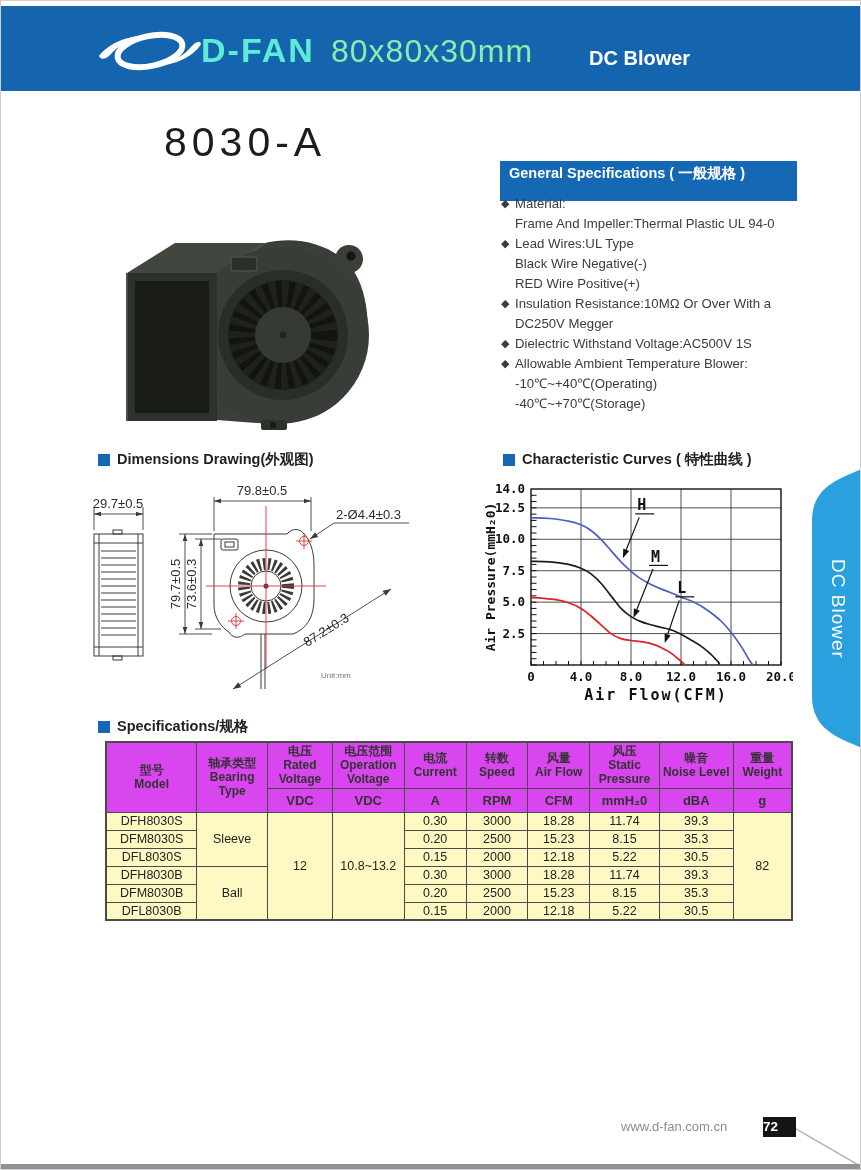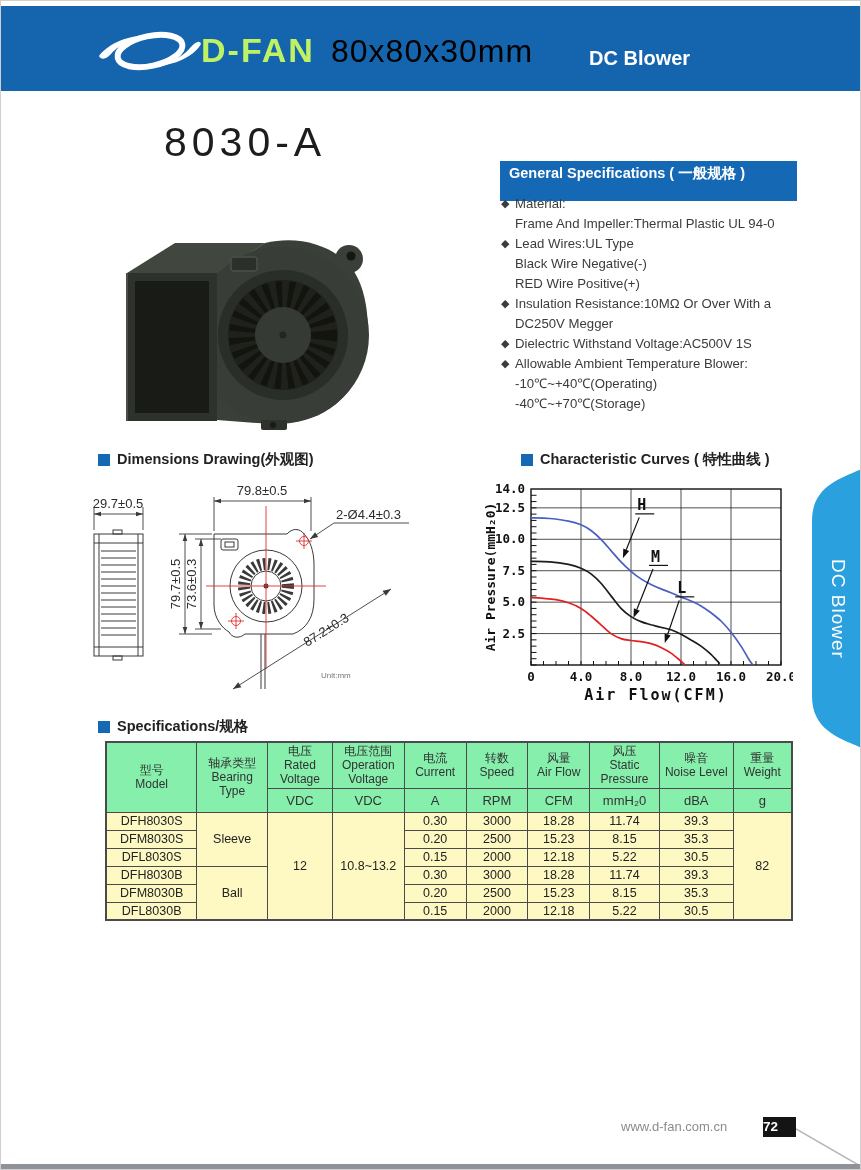--- a/index.html
+++ b/index.html
@@ -3,42 +3,42 @@
 <meta charset="utf-8">
 <style>
   * { margin:0; padding:0; box-sizing:border-box; }
   body { background:#ffffff; font-family:"Liberation Sans", sans-serif; }
   #page {
     position:relative; width:861px; height:1170px; background:#fff;
     border:1px solid #cfcfcf; overflow:hidden;
   }
   
   .header-bar { position:absolute; left:0; right:0; top:5px; height:85px; background:#1565ae; }
-  .brand { position:absolute; left:200px; top:25px; color:#bef264; font-size:34px; font-weight:bold; letter-spacing:2px; }
-  .size-text { position:absolute; left:330px; top:27px; color:#000000; font-size:32px; font-weight:normal; letter-spacing:1px; }
+  .brand { position:absolute; left:200px; top:25px; color:#5eead4; font-size:34px; font-weight:bold; letter-spacing:2px; }
+  .size-text { position:absolute; left:330px; top:27px; color:#86efac; font-size:32px; font-weight:normal; letter-spacing:1px; }
   .subtitle-text { position:absolute; left:588px; top:41px; color:#fff; font-size:20px; font-weight:bold; }
   
   .page-title { position:absolute; left:163px; top:118px; font-size:41px; letter-spacing:5px; color:#1d1d1d; font-weight:normal; }
   
   .gs-bar { position:absolute; left:499px; top:160px; width:297px; height:40px; background:#1568b3;
             color:#fff; font-size:14.5px; font-weight:bold; line-height:24px; padding-left:9px; }
   .gs-list { position:absolute; left:500px; top:192px; width:300px; }
   .gs-line { display:flex; height:20px; font-size:13.2px; color:#3c3c3c; align-items:center; }
   .gs-bullet { width:14px; color:#3c3c3c; font-size:11px; }
   
   .sec-head { position:absolute; display:flex; align-items:center; }
   .sec-square { width:12px; height:12px; background:#1568b3; margin-right:7px; }
   .sec-title { font-size:14.5px; font-weight:bold; color:#222; }
   
   .side-tab-svg { position:absolute; left:800px; top:458px; }
   
   .spec-table { position:absolute; left:104px; top:740px; width:688px; border-collapse:collapse;
                 font-size:12.5px; color:#222; }
   .spec-table th, .spec-table td { border:1px solid #4a4a4a; text-align:center; vertical-align:middle; }
-  .spec-table thead th { background:#86efac; font-weight:normal; color:#333; }
+  .spec-table thead th { background:#d946ef; font-weight:bold; color:#333; }
   .th-main { height:46px; font-size:12px; line-height:14px; }
   .th-unit { height:24px; font-size:13px; }
   .spec-table tbody td { height:18px; background:#fef9c3; font-size:12.5px; }
   .spec-table { border:2px solid #4a4a4a; }
   
   .footer-site { position:absolute; left:620px; top:1118px; width:135px; 
                  font-size:13px; color:#8c8c8c; }
   .page-badge { position:absolute; left:762px; top:1116px; width:33px; height:20px; background:#141414;
                 color:#fff; font-size:13.5px; font-weight:bold; line-height:20px; }
   .bottom-bar { position:absolute; left:0; right:0; top:1163px; height:6px; background:#8f9398; }
@@ -218,21 +218,21 @@
       <text x="27" y="31" text-anchor="middle">29.7±0.5</text>
       <text x="171" y="18" text-anchor="middle">79.8±0.5</text>
       <text x="89" y="107" text-anchor="middle" transform="rotate(-90 89 107)">79.7±0.5</text>
       <text x="105" y="107" text-anchor="middle" transform="rotate(-90 105 107)">73.6±0.3</text>
       <text x="245" y="42">2-Ø4.4±0.3</text>
       <text x="216" y="170" transform="rotate(-32 216 170)">87.2±0.3</text>
       <text x="230" y="201" font-size="8" fill="#777">Unit:mm</text>
     </g>
   </svg>
 
-  <div class="sec-head" style="left:520px;top:449px">
+  <div class="sec-head" style="left:502px;top:449px">
     <span class="sec-square"></span>
     <span class="sec-title">Characteristic Curves ( 特性曲线 )</span>
   </div>
   <svg id="curve-svg" width="310" height="232" viewBox="0 0 310 232" style="position:absolute;left:482px;top:472px">
       <line x1="98" y1="16" x2="98" y2="192" stroke="#222" stroke-width="0.8"></line>
       <line x1="148" y1="16" x2="148" y2="192" stroke="#222" stroke-width="0.8"></line>
       <line x1="198" y1="16" x2="198" y2="192" stroke="#222" stroke-width="0.8"></line>
       <line x1="248" y1="16" x2="248" y2="192" stroke="#222" stroke-width="0.8"></line>
       <line x1="48" y1="160.57142857142856" x2="298" y2="160.57142857142856" stroke="#222" stroke-width="0.8"></line>
       <line x1="48" y1="129.14285714285714" x2="298" y2="129.14285714285714" stroke="#222" stroke-width="0.8"></line>

